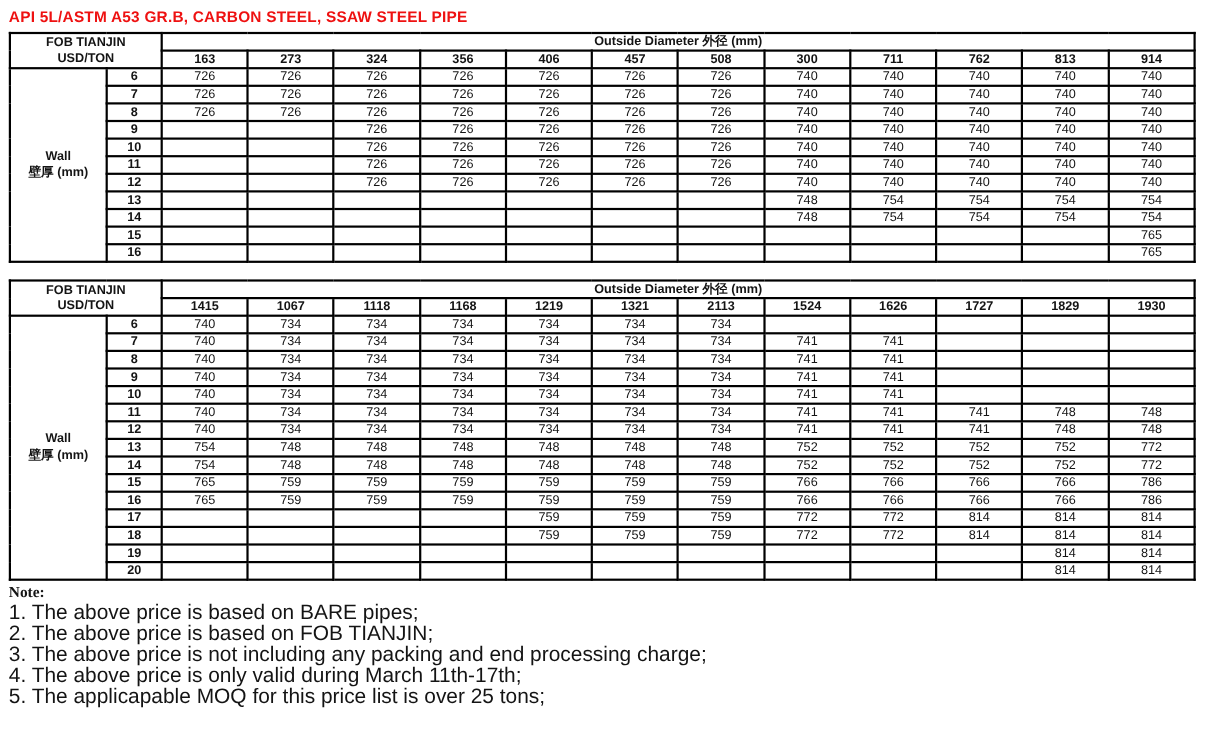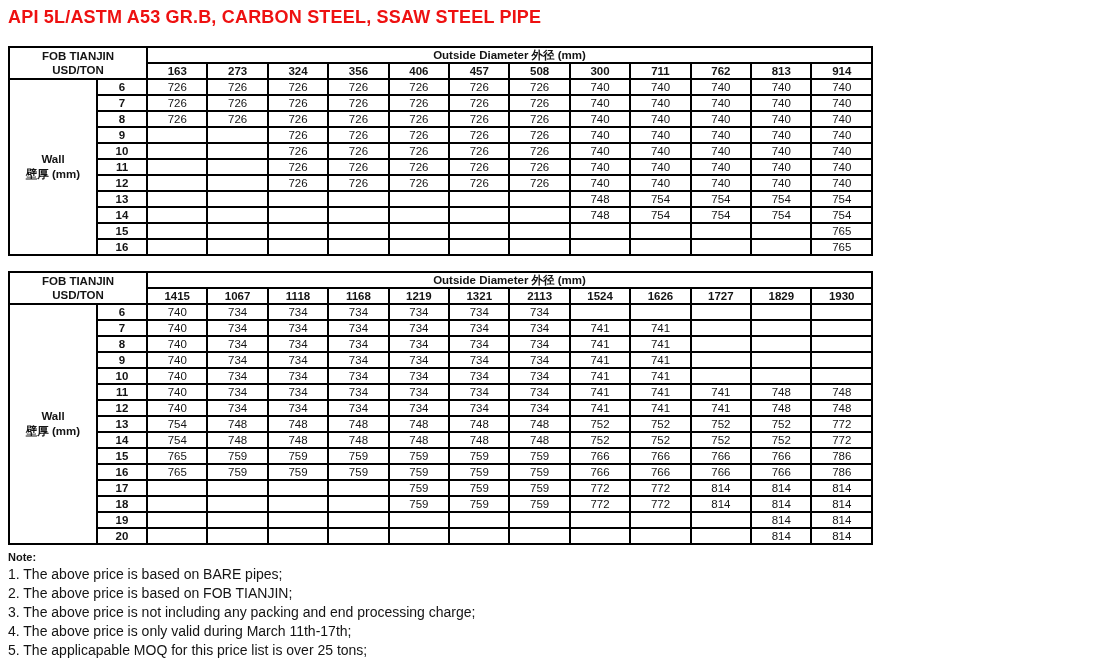--- a/index.html
+++ b/index.html
@@ -10,32 +10,32 @@
     height: 672px;
     overflow: hidden;
     font-family: "Liberation Sans", "DejaVu Sans", sans-serif;
     color: #141414;
   }
   .page {
     padding: 6px 8px 0 8px;
   }
   .title {
     color: #ee1111;
-    font-size: 18px;
+    font-size: 14px;
     font-weight: bold;
-    margin: 1px 0 18px 0;
+    margin: 1px 0 6px 0;
     letter-spacing: 0.2px;
   }
   section.tbl-wrap { margin: 0; }
   section.tbl-wrap + section.tbl-wrap { margin-top: 15px; }
 
   table.price {
     border-collapse: collapse;
     table-layout: fixed;
-    width: 865px;
+    width: 1079px;
   }
   table.price th, table.price td {
     border: 2px solid #000000;
     padding: 0;
     margin: 0;
     text-align: center;
     vertical-align: middle;
     font-size: 11.5px;
     height: 14px;
     line-height: 14px;
@@ -52,25 +52,26 @@
     padding-top: 1px;
   }
   th.wall-label div { line-height: 15px; }
 
   col.c-wall { width: 88px; }
   col.c-num  { width: 50px; }
 
   .note { margin-top: 4px; }
   .note-head {
     font-weight: bold;
-    font-size: 11px;
+    font-size: 14px;
     line-height: 16px;
+    font-family: Liberation Serif, serif;
   }
   .note-item {
-    font-size: 14px;
+    font-size: 19px;
     line-height: 19px;
   }
 </style>
 </head>
 <body>
 
 <div class="page">
 
   <div class="title" style="color: rgb(238, 17, 17);">API 5L/ASTM A53 GR.B, CARBON STEEL, SSAW STEEL PIPE</div>
 

